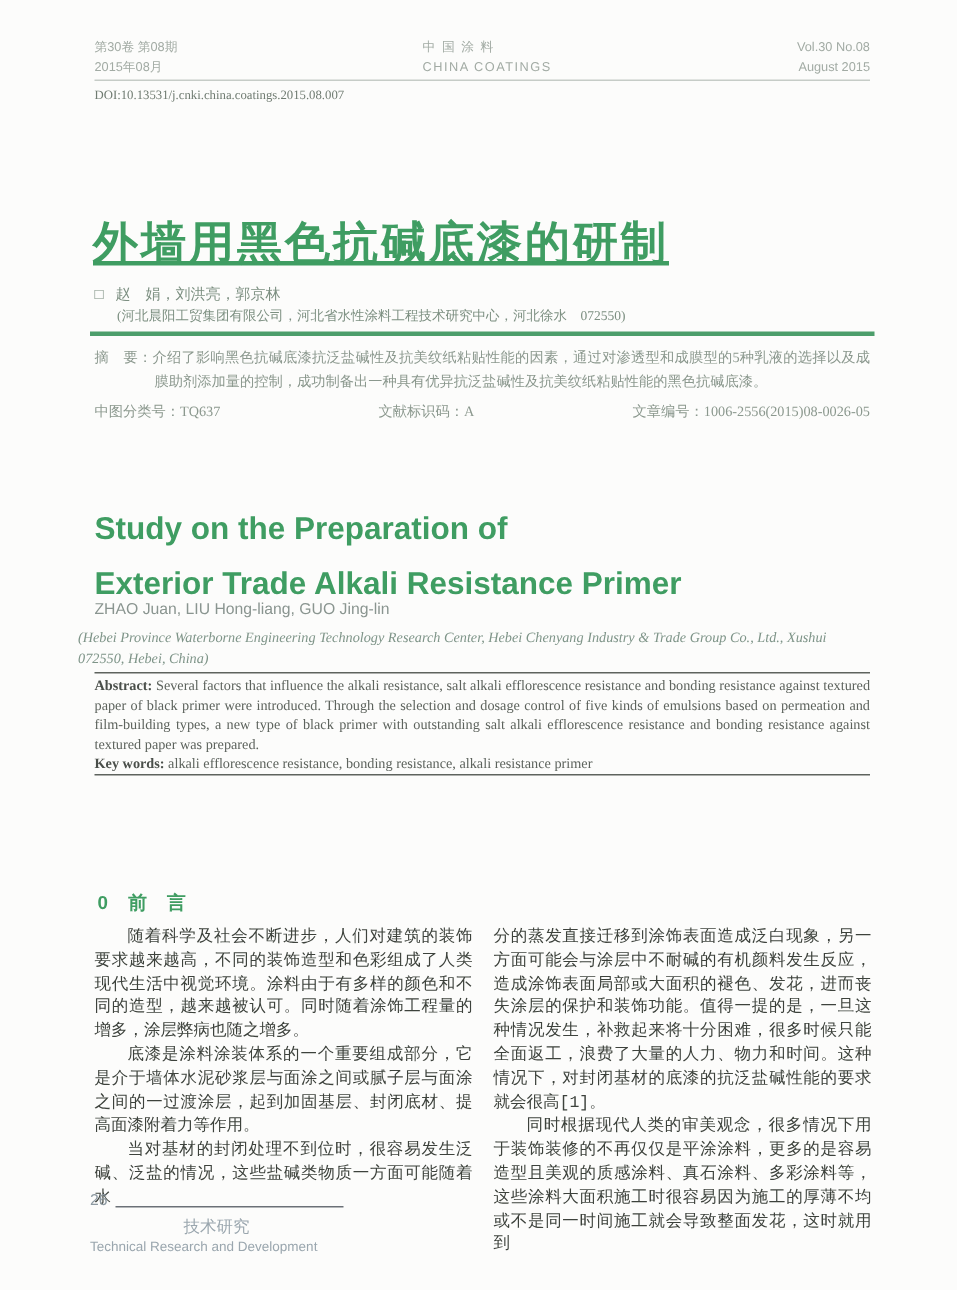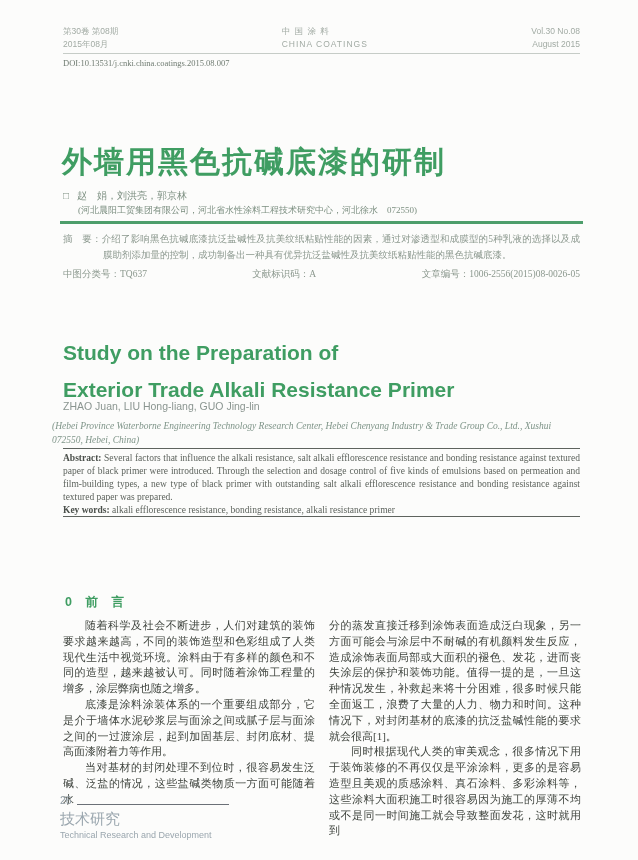--- a/index.html
+++ b/index.html
@@ -98,38 +98,38 @@
   }
   
   .section-heading {
     position: absolute; left: 65px; top: 594px;
     font-size: 12.5px; font-weight: bold; letter-spacing: 5px;
     color: #3f9d62;
     font-family: "Liberation Sans", "DejaVu Sans", sans-serif;
   }
   .columns {
     position: absolute; left: 63px; top: 618px;
-    display: flex; gap: 14px;
+    display: flex; gap: 14px; font-family: Liberation Mono, monospace;
   }
   .col {
     width: 252px;
     font-size: 11px; line-height: 15.8px;
     color: #3d423c; text-align: justify;
   }
   .col p { margin: 0; text-indent: 2em; }
   .col p.no-indent { text-indent: 0; }
   
   .footer { position: absolute; left: 60px; top: 794px; }
   .footer .num-line { display: flex; align-items: flex-end; }
   .footer .page-num {
     font-size: 10.5px; color: #8d99a1;
     font-family: "Liberation Sans", "DejaVu Sans", sans-serif;
   }
   .footer .foot-rule { width: 152px; border-top: 1px solid #6b7077; margin: 0 0 1px 5px; }
-  .footer .col-cn { margin-top: 4px; font-size: 15px; color: #9aa6ae; }
+  .footer .col-cn { margin-top: 4px; font-size: 11px; color: #9aa6ae; text-align: center; }
   .footer .col-en { margin-top: 1px; font-size: 9px; color: #9aa6ae;
     font-family: "Liberation Sans", "DejaVu Sans", sans-serif; }
 </style>
 </head>
 <body>
 
 <div class="page">
 
   <div class="header">
     <div class="h-left">
@@ -141,21 +141,21 @@
       <div>CHINA COATINGS</div>
     </div>
     <div class="h-right">
       <div>Vol.30 No.08</div>
       <div>August 2015</div>
     </div>
   </div>
   <div class="header-rule"></div>
   <div class="doi">DOI:10.13531/j.cnki.china.coatings.2015.08.007</div>
 
-  <h1 class="title-cn" style="margin:0;">外墙用黑色抗碱底漆的研制</h1>
+  <h1 class="title-cn" style="margin:0;text-decoration:underline;">外墙用黑色抗碱底漆的研制</h1>
   <div class="authors-cn">
     <span class="marker">□</span><span>赵　娟，刘洪亮，郭京林</span>
   </div>
   <div class="affiliation-cn">(河北晨阳工贸集团有限公司，河北省水性涂料工程技术研究中心，河北徐水　072550)</div>
   <div class="green-rule"></div>
 
   <div class="abstract-cn">
     <p class="hang">
       <span class="lbl">摘　要：</span><span>介绍了影响黑色抗碱底漆抗泛盐碱性及抗美纹纸粘贴性能的因素，通过对渗透型和成膜型的5种乳液的选择以及成膜助剂添加量的控制，成功制备出一种具有优异抗泛盐碱性及抗美纹纸粘贴性能的黑色抗碱底漆。</span>
     </p>

